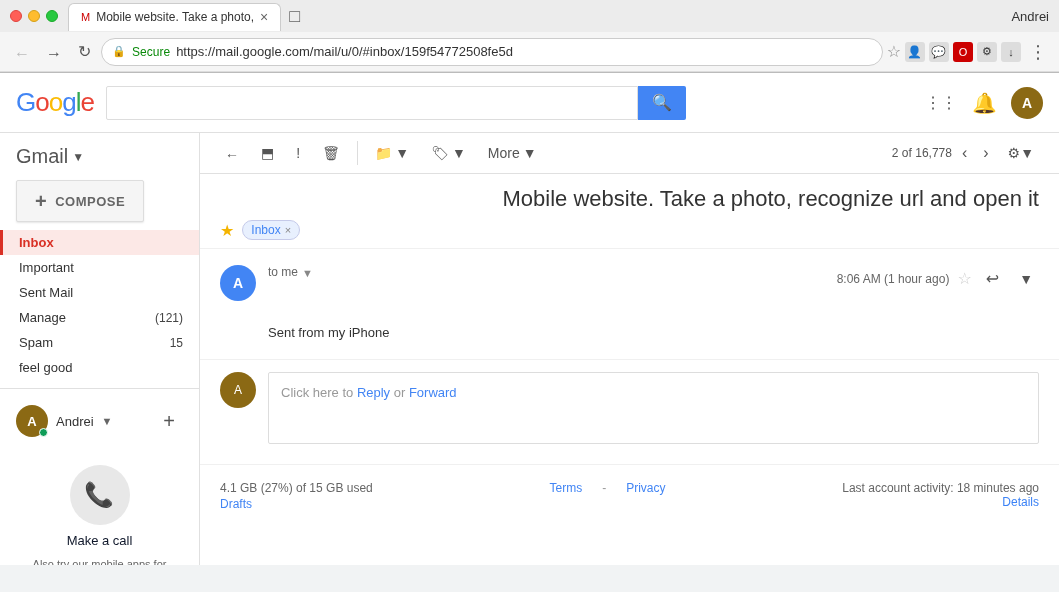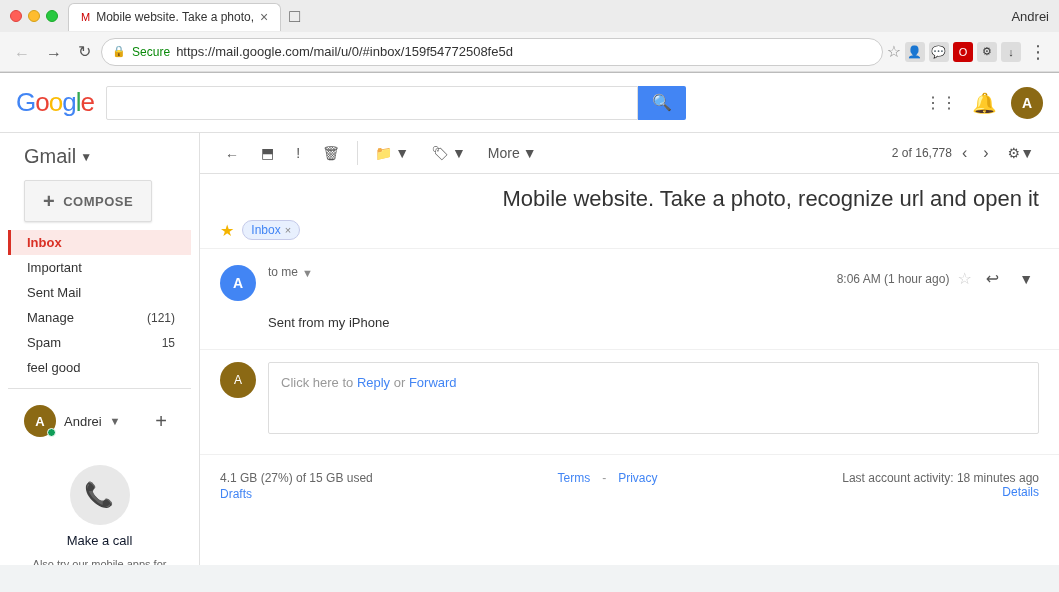--- a/index.html
+++ b/index.html
@@ -146,21 +146,21 @@
       height: calc(592px - 32px - 28px - 40px - 60px);
       background: white;
       overflow: hidden;
     }
 
     
     .sidebar {
       width: 200px;
       background: white;
       border-right: 1px solid #e0e0e0;
-      padding: 8px 8px;
+      padding: 8px 0;
       flex-shrink: 0;
       overflow-y: auto;
     }
     .gmail-label {
       display: flex;
       align-items: center;
       padding: 4px 16px;
       font-size: 20px;
       font-weight: 300;
       color: #555;
@@ -402,21 +402,21 @@
     }
     .more-btn {
       background: none;
       border: none;
       cursor: pointer;
       padding: 4px 6px;
       color: #555;
       font-size: 14px;
     }
     .message-body {
-      margin-top: 12px;
+      margin-top: 22px;
       font-size: 13px;
       color: #333;
       line-height: 1.5;
       padding-left: 48px;
     }
 
     
     .reply-box {
       padding: 12px 20px 20px;
       display: flex;
@@ -646,21 +646,21 @@
       <div class="reply-field">
         Click here to <a>Reply</a> or <a>Forward</a>
       </div>
     </div>
 
     <div class="email-footer">
       <div class="footer-left">
         <span>4.1 GB (27%) of 15 GB used</span>
         <a class="footer-manage">Drafts</a>
       </div>
-      <div style="display:flex; align-items:flex-start; gap:12px;">
+      <div style="display:flex; align-items:flex-start; gap:20px;">
         <a class="footer-link">Terms</a>
         <span class="footer-sep2">-</span>
         <a class="footer-link">Privacy</a>
       </div>
       <div class="footer-right">
         <span>Last account activity: 18 minutes ago</span>
         <a class="footer-details">Details</a>
       </div>
     </div>
 

